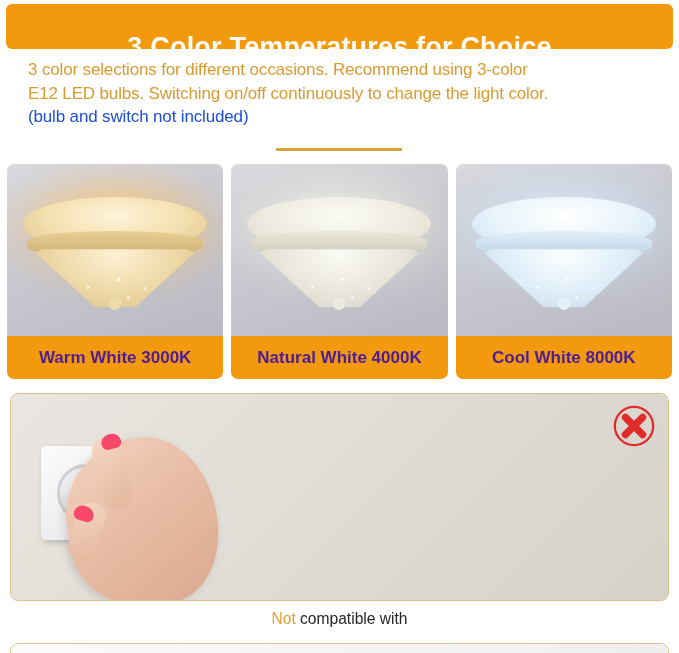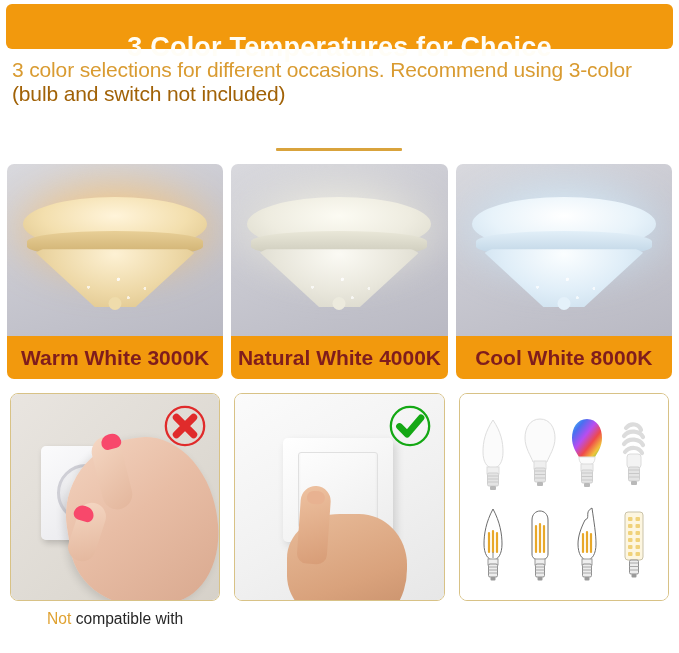--- a/index.html
+++ b/index.html
@@ -18,24 +18,24 @@
     display: flex; align-items: center; justify-content: center;
   }
   .banner-title {
     color: #fffdf6; font-size: 27px; font-weight: bold;
     letter-spacing: .2px; white-space: nowrap; margin-top: 42px;
   }
 
   
   .intro { position: absolute; left: 12px; top: 58px; width: 660px; }
   .intro-line {
-    font-size: 21px; line-height: 23.5px; color: #d99b31;
-    white-space: nowrap; letter-spacing: -.15px;
-  }
-  .intro-line.dark { color: #a16207; }
+    font-size: 17px; line-height: 23.5px; color: #d99b31;
+    white-space: nowrap; letter-spacing: -.15px; margin-left: 16px;
+  }
+  .intro-line.dark { color: #1d4ed8; }
   .divider {
     position: absolute; left: 276px; top: 148px;
     width: 126px; height: 3px; background: #d9a33c; border-radius: 1px;
   }
 
   
   .temp-row {
     position: absolute; left: 7px; top: 164px;
     width: 665px; height: 215px;
     display: flex; gap: 8px;
@@ -102,28 +102,28 @@
   .cool .fix-top   { background: radial-gradient(ellipse at 50% 35%, #ffffff 0%, #e8f3fa 55%, #ccdfee 100%); }
   .cool .fix-band  { background: linear-gradient(180deg,#e2eff8,#bdd3e4); }
   .cool .fix-cone  { background: radial-gradient(ellipse at 50% 20%, #fbfeff 0%, #e0eef8 50%, #c2d8e8 100%); }
   .cool .fix-drop  { background: #e4f1fa; }
 
   .temp-caption {
     position: absolute; left: 0; right: 0; bottom: 0; height: 43px;
     background: #f2990d; display: flex; align-items: center; justify-content: center;
   }
   .temp-caption span {
-    color: #7f1d1d; font-size: 21px; font-weight: bold; white-space: nowrap;
+    color: #4c1d95; font-size: 17px; font-weight: bold; white-space: nowrap;
   }
 
   
   .compat-row {
     position: absolute; left: 10px; top: 393px;
     width: 659px; height: 255px;
-    display: flex; gap: 14px;
+    display: flex; gap: 14px; flex-direction: column;
   }
   .compat-col { flex: 1 1 0; display: flex; flex-direction: column; }
   .compat-frame {
     position: relative; height: 208px;
     border: 1.5px solid #d8c286; border-radius: 8px;
     overflow: hidden; background: #ffffff;
   }
 
   
   .wall-a { position: absolute; inset: 0; background: linear-gradient(135deg,#e9e5e0 0%,#dedad3 60%,#d6d1c9 100%); }
@@ -211,20 +211,21 @@
 <body>
 
 <div class="page">
 
   <div class="banner">
     <div class="banner-title">3 Color Temperatures for Choice</div>
   </div>
 
   <div class="intro">
     <div class="intro-line">3 color selections for different occasions. Recommend using 3-color</div>
+    <div class="intro-line">E12 LED bulbs. Switching on/off continuously to change the light color.</div>
     <div class="intro-line dark">(bulb and switch not included)</div>
   </div>
   <div class="divider"></div>
 
   <div class="temp-row">
 
     <div class="temp-card warm">
       <div class="photo">
         <div class="glow"></div>
         <div class="fixture">

